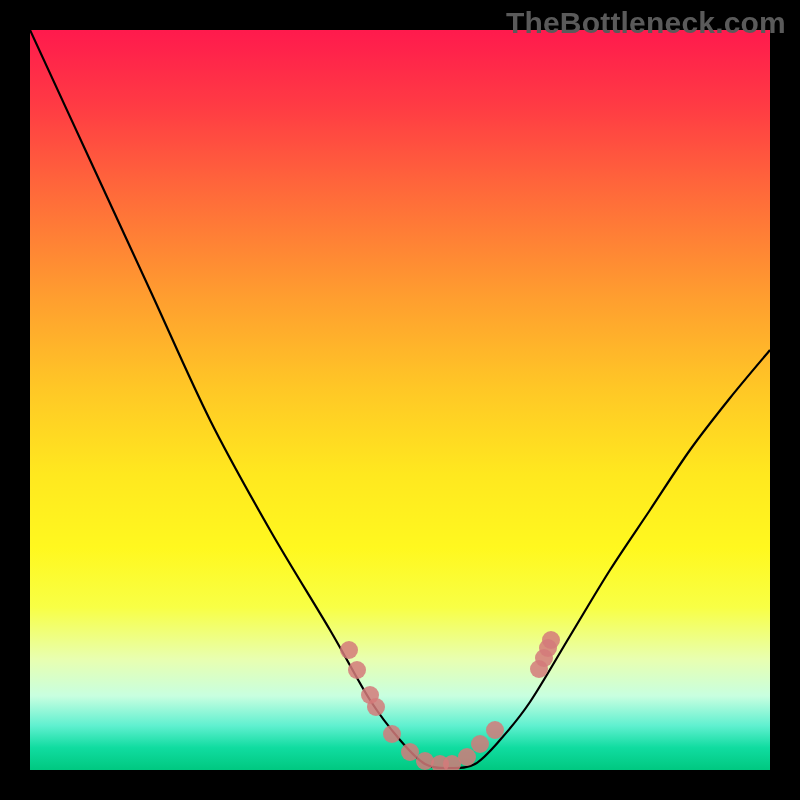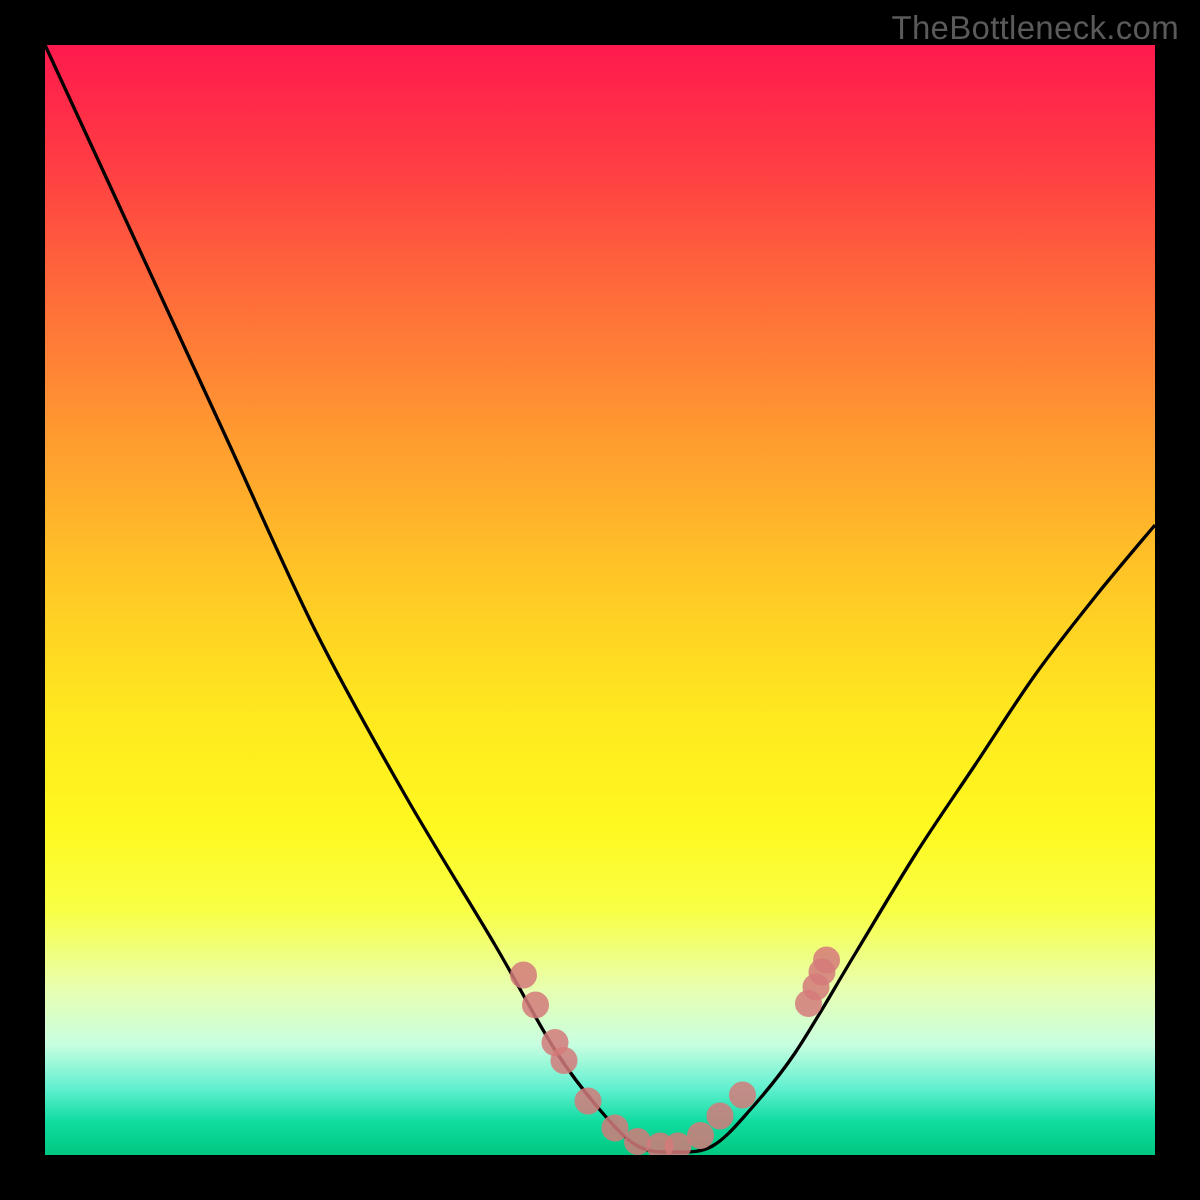--- a/index.html
+++ b/index.html
@@ -37,22 +37,22 @@
     left: 0;
     top: 0;
     width: 740px;
     height: 740px;
   }
   .watermark {
     position: absolute;
     top: 6px;
     right: 14px;
     color: #5a5a5a;
-    font-size: 22px;
-    font-weight: 400;
+    font-size: 30px;
+    font-weight: 700;
     letter-spacing: 0.2px;
   }
 </style>
 </head>
 <body>
 
 <div class="frame">
   <svg viewBox="0 0 740 740">
     <path id="curve-path" fill="none" stroke="#000" stroke-width="2.2" d="M 0 0 C 10 21.666666666666668, 40 86.66666666666666, 60 130 C 80 173.33333333333334, 100 216.66666666666666, 120 260 C 140 303.3333333333333, 160 350, 180 390 C 200 430, 220 465, 240 500 C 260 535, 283.3333333333333 571.6666666666666, 300 600 C 316.6666666666667 628.3333333333334, 328.3333333333333 651.6666666666666, 340 670 C 351.6666666666667 688.3333333333334, 360.8333333333333 699.3333333333334, 370 710 C 379.1666666666667 720.6666666666666, 386.6666666666667 729.3333333333334, 395 734 C 403.3333333333333 738.6666666666666, 411.6666666666667 738, 420 738 C 428.3333333333333 738, 436.6666666666667 738.6666666666666, 445 734 C 453.3333333333333 729.3333333333334, 460.8333333333333 720.3333333333334, 470 710 C 479.1666666666667 699.6666666666666, 488.3333333333333 689.3333333333334, 500 672 C 511.6666666666667 654.6666666666666, 526.6666666666666 628, 540 606 C 553.3333333333334 584, 566.6666666666666 561, 580 540 C 593.3333333333334 519, 606.6666666666666 500, 620 480 C 633.3333333333334 460, 646.6666666666666 438.6666666666667, 660 420 C 673.3333333333334 401.3333333333333, 686.6666666666666 384.6666666666667, 700 368 C 713.3333333333334 351.3333333333333, 733.3333333333334 328, 740 320"></path>
     <g id="markers">

